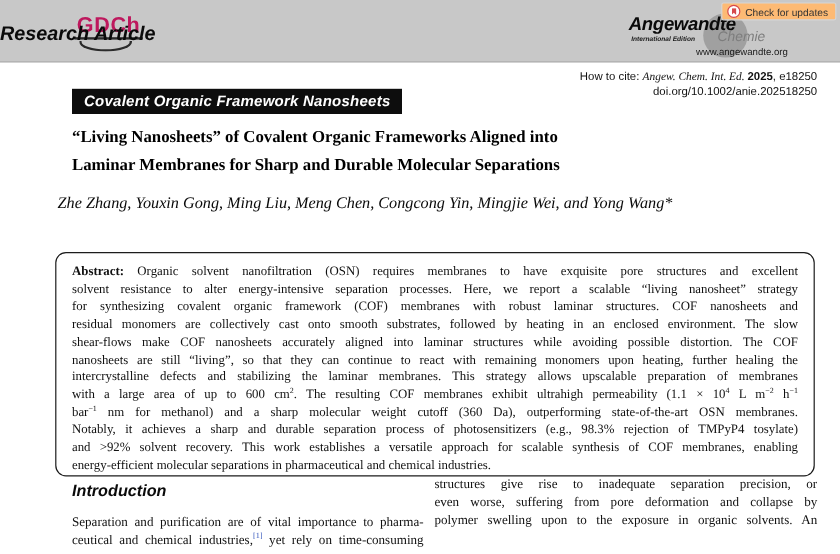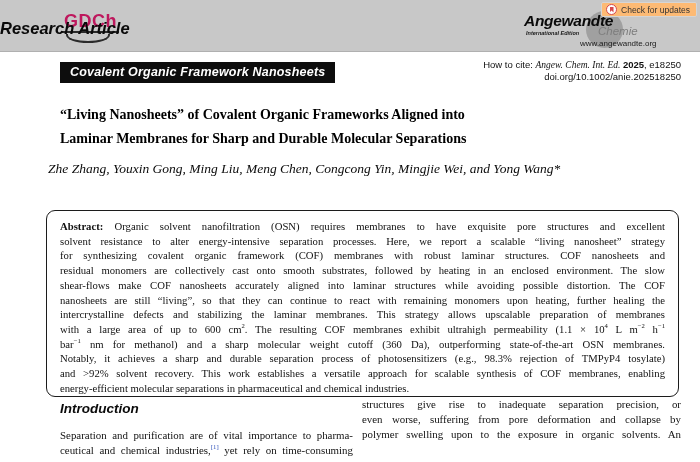--- a/index.html
+++ b/index.html
@@ -38,21 +38,21 @@
                  clip-path: polygon(0 0, 100% 0, 100% 100%, 50% 68%, 0 100%); }
   .cu-text { font-family: "Liberation Sans", sans-serif; font-size: 8.5px; color: #333; }
 
   
   .citation { position: absolute; right: 19px; top: 59px; text-align: right;
               font-family: "Liberation Sans", sans-serif; font-size: 9.5px; line-height: 12px; color: #111; }
   .cit-journal { font-style: italic; font-family: Liberation Serif, serif; }
   .cit-year { font-weight: bold; }
 
   
-  .badge { position: absolute; left: 60px; top: 62px; background: #0d0d0d; color: #fff;
+  .badge { position: absolute; left: 60px; top: 74px; background: #0d0d0d; color: #fff;
            font-family: "Liberation Sans", sans-serif; font-weight: bold; font-style: italic;
            font-size: 12.5px; padding: 3px 10px 4px 10px; letter-spacing: 0.2px; }
   .title { position: absolute; left: 60px; top: 103px; width: 600px;
            font-weight: bold; font-size: 14px; line-height: 23.5px; color: #000000; }
   .authors { position: absolute; left: 48px; top: 161px; width: 620px;
              font-style: italic; font-size: 13.5px; color: #0a0a0a; }
 
   
   .abstract-box { position: absolute; left: 46px; top: 210px; width: 633px; height: 187px;
                   border: 1.4px solid #1c1c1c; border-radius: 9px; padding: 8px 13px 0 13px;

